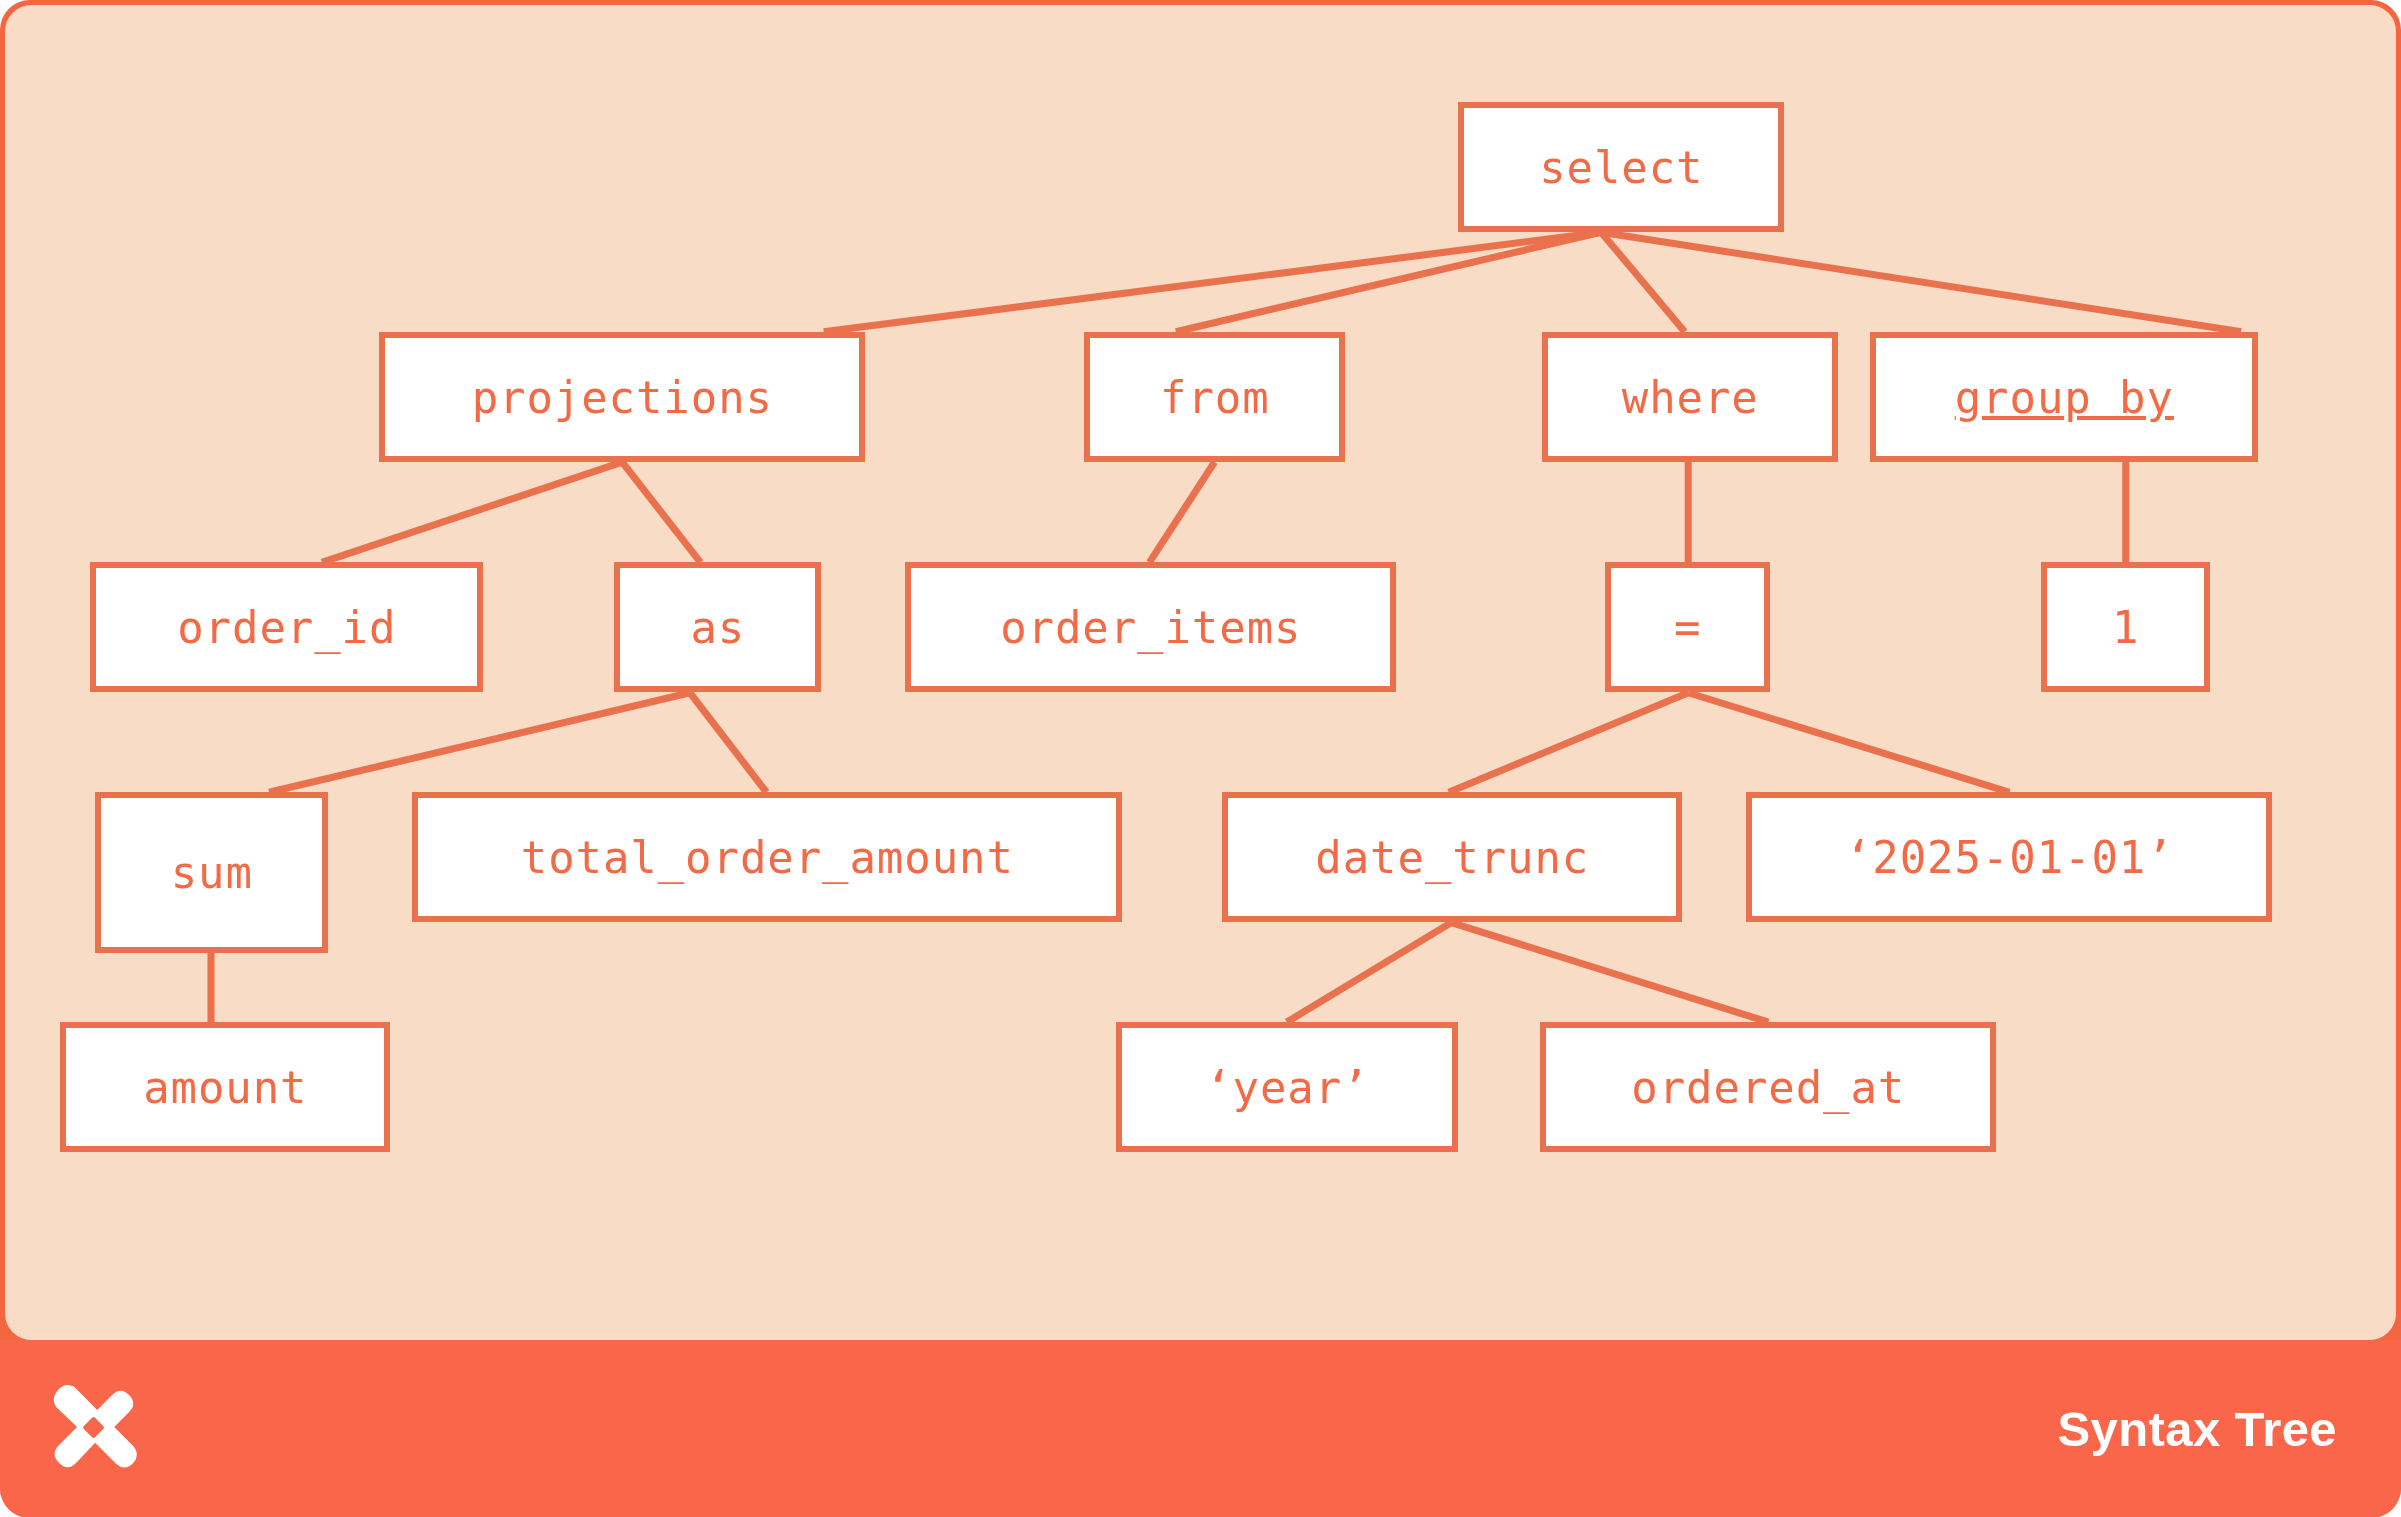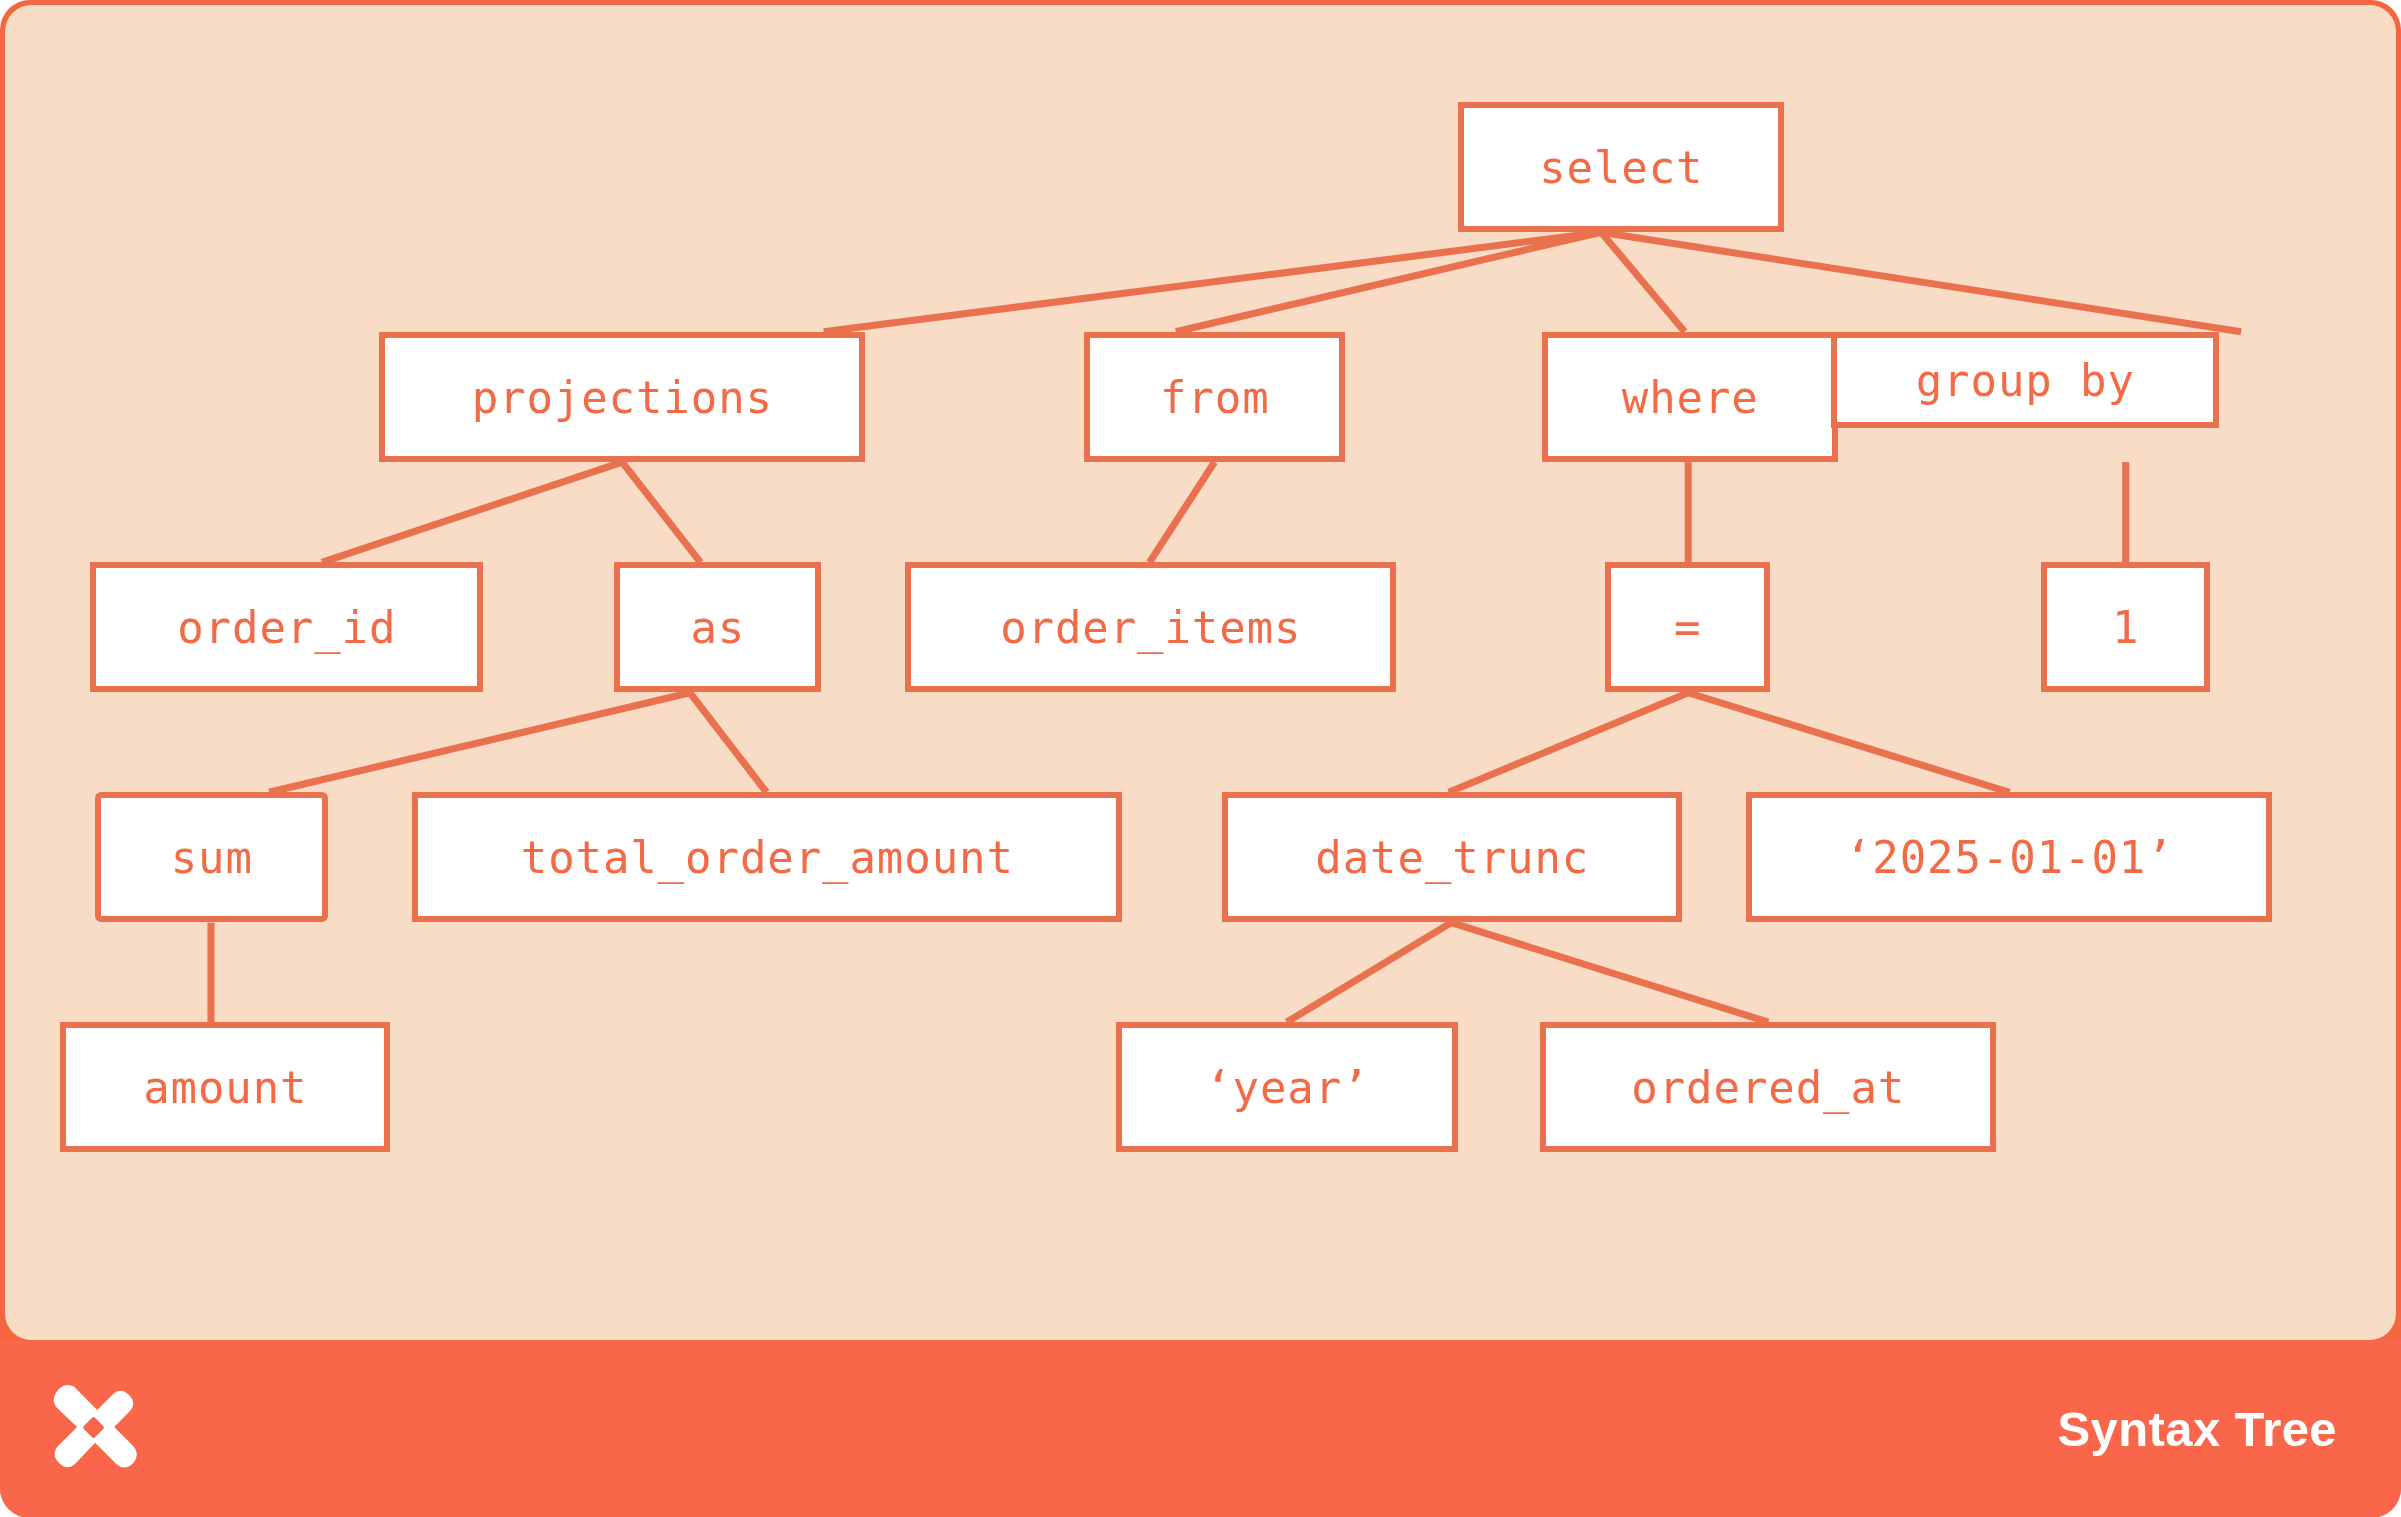--- a/index.html
+++ b/index.html
@@ -112,27 +112,27 @@
         <line x1="1912" y1="781" x2="2277" y2="894" stroke="#E9714D" stroke-width="8" stroke-linecap="butt"></line>
         <line x1="234" y1="1042" x2="234" y2="1155" stroke="#E9714D" stroke-width="8" stroke-linecap="butt"></line>
         <line x1="1643" y1="1042" x2="1456" y2="1155" stroke="#E9714D" stroke-width="8" stroke-linecap="butt"></line>
         <line x1="1643" y1="1042" x2="2003" y2="1155" stroke="#E9714D" stroke-width="8" stroke-linecap="butt"></line>
       </svg>
     <div id="nodes-layer">
         <div class="node" style="left: 1433px; top: 97px; width: 326px; height: 130px; margin-left: 20px;">select</div>
         <div class="node" style="left: 374px; top: 327px; width: 486px; height: 130px;">projections</div>
         <div class="node" style="left: 1079px; top: 327px; width: 261px; height: 130px;">from</div>
         <div class="node" style="left: 1537px; top: 327px; width: 296px; height: 130px;">where</div>
-        <div class="node" style="left: 1826px; top: 327px; width: 388px; height: 96px;">group by</div>
+        <div class="node" style="left: 1865px; top: 327px; width: 388px; height: 130px; text-decoration: underline;">group by</div>
         <div class="node" style="left: 85px; top: 557px; width: 393px; height: 130px;">order_id</div>
         <div class="node" style="left: 609px; top: 557px; width: 207px; height: 130px;">as</div>
         <div class="node" style="left: 900px; top: 557px; width: 491px; height: 130px;">order_items</div>
         <div class="node" style="left: 1600px; top: 557px; width: 165px; height: 130px;">=</div>
         <div class="node" style="left: 2036px; top: 557px; width: 169px; height: 130px;">1</div>
-        <div class="node" style="left: 90px; top: 787px; width: 233px; height: 130px; border-radius: 6px;">sum</div>
+        <div class="node" style="left: 90px; top: 787px; width: 233px; height: 161px;">sum</div>
         <div class="node" style="left: 407px; top: 787px; width: 710px; height: 130px;">total_order_amount</div>
         <div class="node" style="left: 1217px; top: 787px; width: 460px; height: 130px;">date_trunc</div>
         <div class="node" style="left: 1741px; top: 787px; width: 526px; height: 130px;">‘2025-01-01’</div>
         <div class="node" style="left: 55px; top: 1017px; width: 330px; height: 130px;">amount</div>
         <div class="node" style="left: 1111px; top: 1017px; width: 342px; height: 130px;">‘year’</div>
         <div class="node" style="left: 1535px; top: 1017px; width: 456px; height: 130px;">ordered_at</div>
       </div>
   </div>
 
   <div id="footer">

